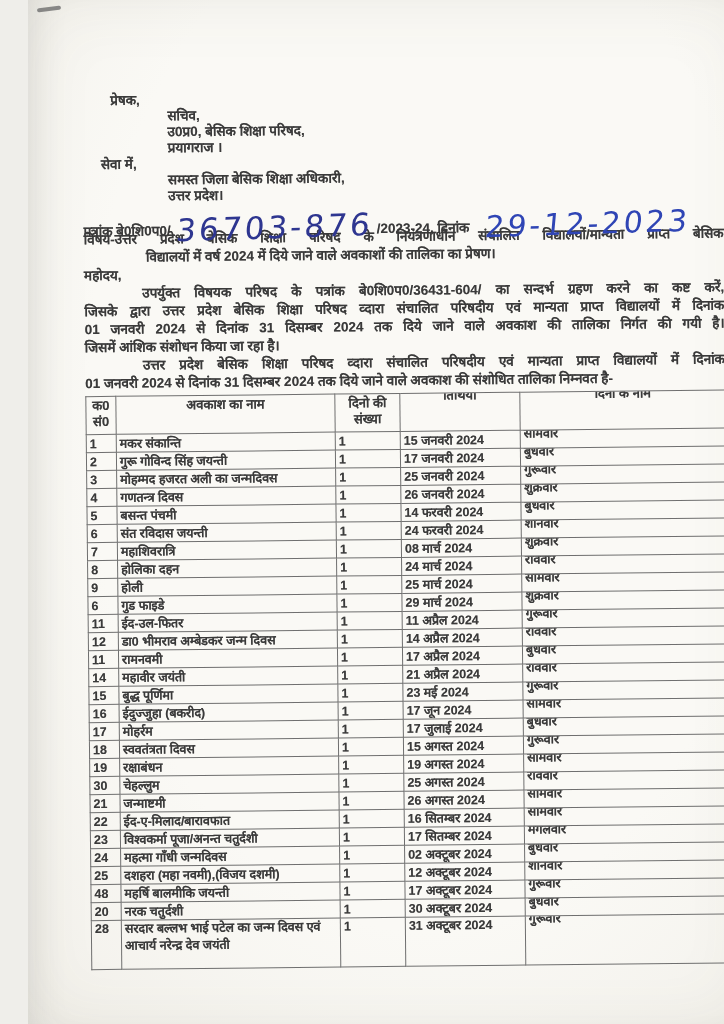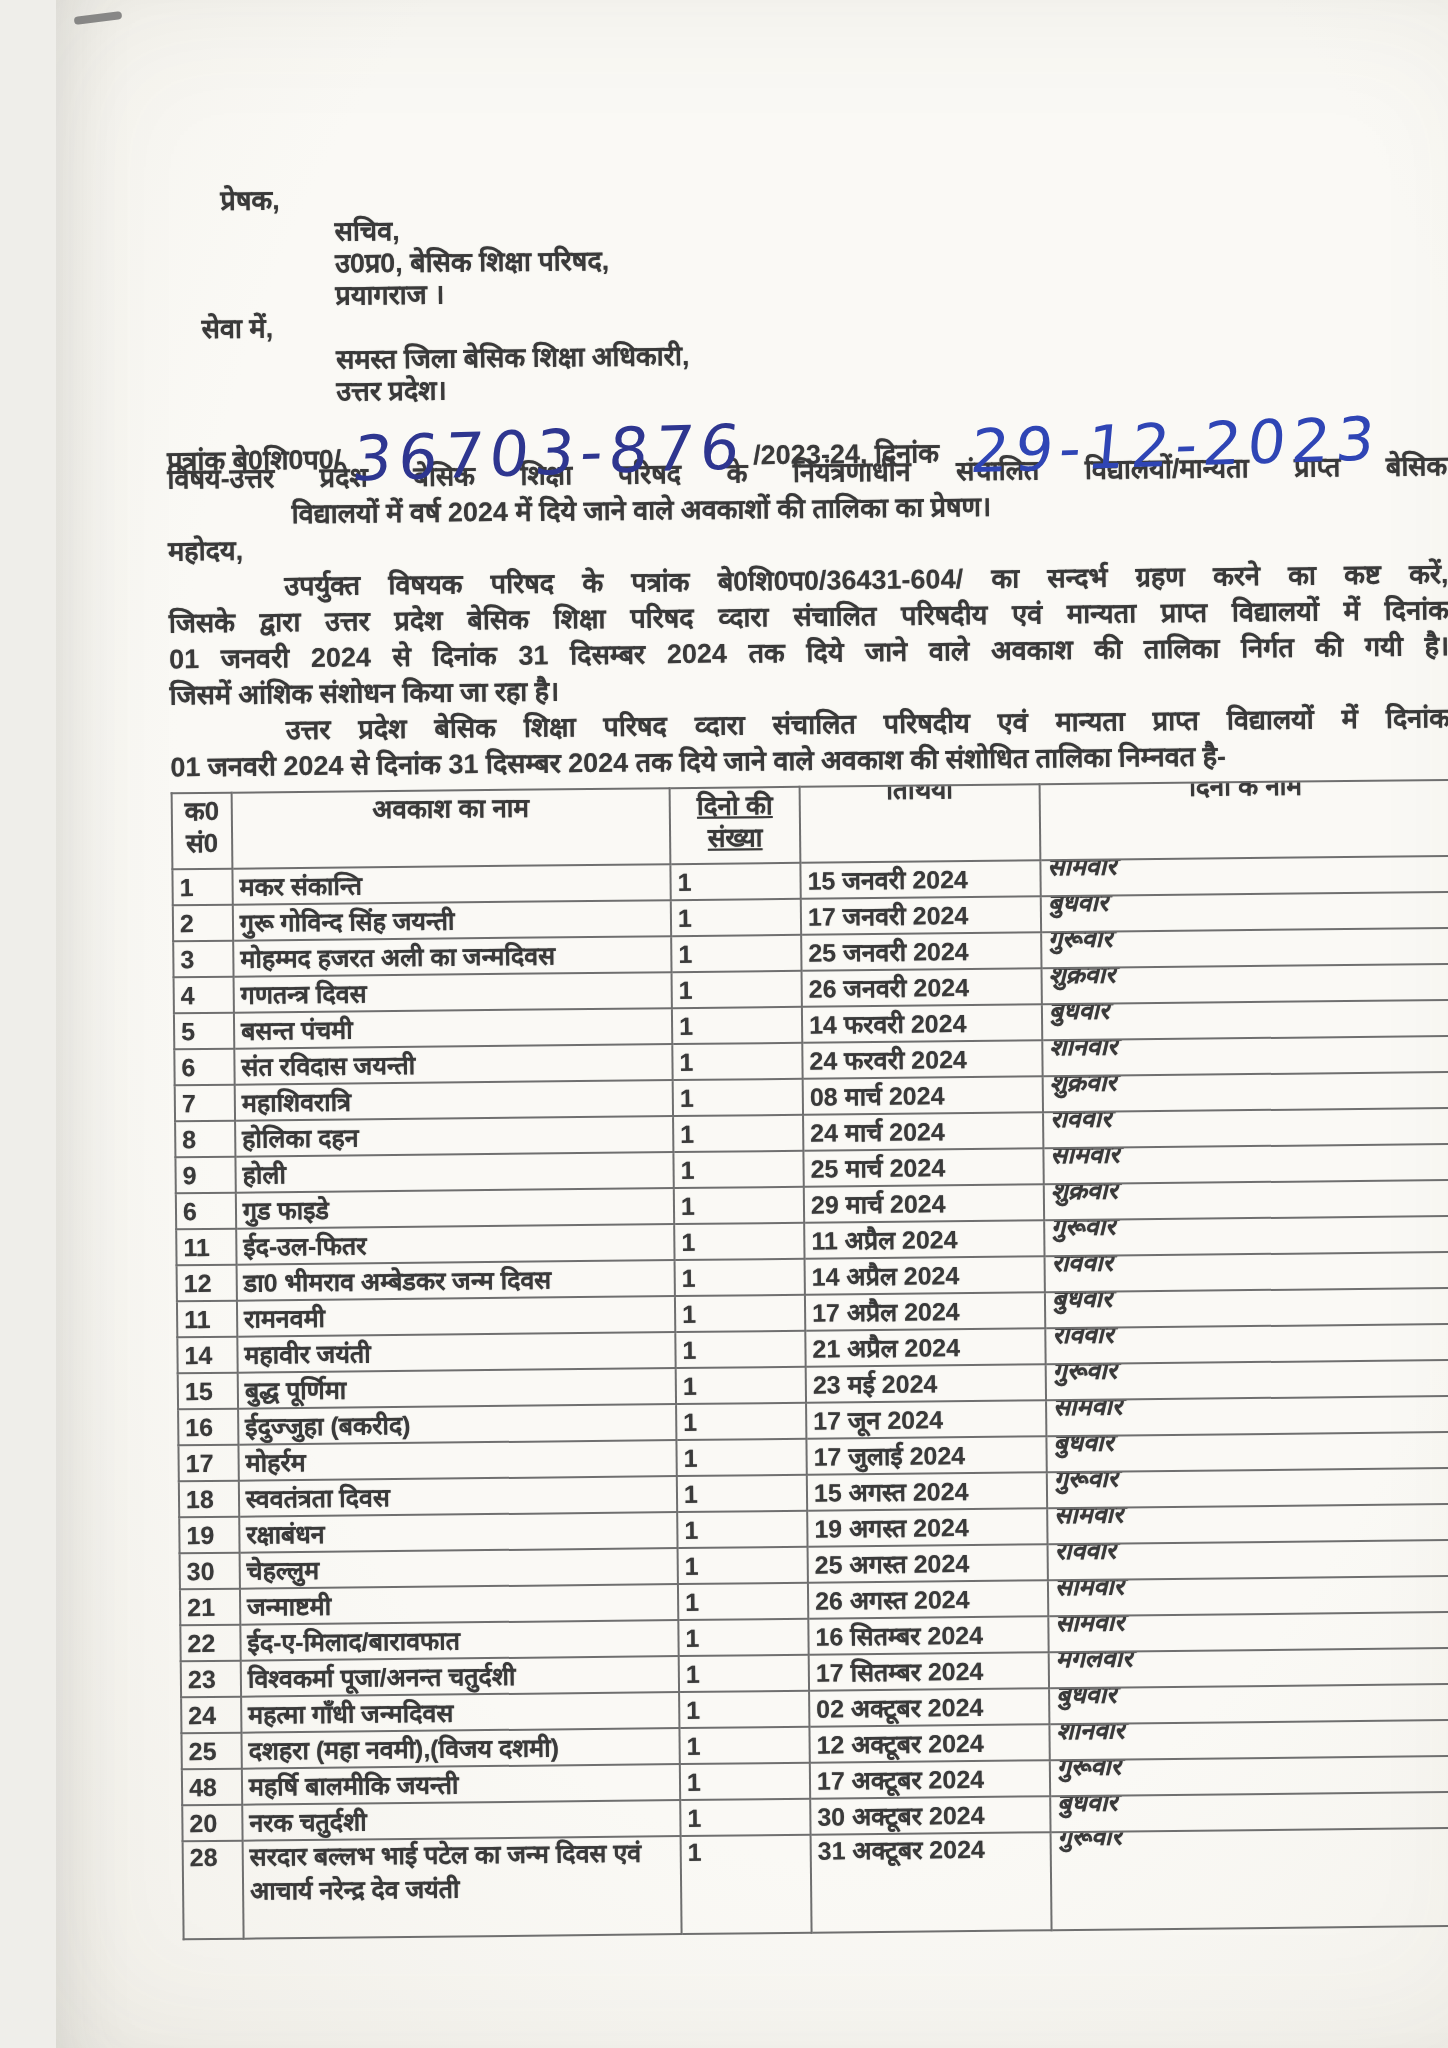--- a/index.html
+++ b/index.html
@@ -42,29 +42,29 @@
   .ind2{padding-left:62px;white-space:nowrap;text-align:left;text-align-last:left;}
   table.holidays{
     border-collapse:collapse;table-layout:fixed;width:640px;margin-top:3px;
   }
   table.holidays th, table.holidays td{
     border:1px solid #6f6f6f;padding:0 3px;overflow:hidden;
     font-size:12.5px;font-weight:600;color:#3a3a3a;
   }
   table.holidays th{height:36px;vertical-align:top;font-size:13px;padding-top:1px;text-align:center;line-height:16px;}
   th.h-sn{text-align:left;padding-left:4px;border-radius:13px;}
-  th.h-days{line-height:16px;text-decoration:underline;}
+  th.h-days{line-height:16px;}
   th .raised{position:relative;top:-7px;display:inline-block;}
   table.holidays td{height:17px;line-height:16px;vertical-align:middle;}
   td.c-sn{padding-left:5px;}
   td.c-name{padding-left:7px;white-space:nowrap;}
   td.c-days{padding-left:6px;}
   td.c-date{padding-left:9px;white-space:nowrap;}
   td.c-day{padding-left:7px;}
-  td.c-day .dayoff{position:relative;top:-6px;display:inline-block;font-style:italic;}
+  td.c-day .dayoff{position:relative;top:-6px;display:inline-block;}
   tr.last td{height:48px;vertical-align:top;line-height:17px;}
   tr.last td.c-name{white-space:normal;}
 </style>
 </head>
 <body>
 
 <div class="page">
   <div class="mark-top"></div>
 
   <div class="sheet">

